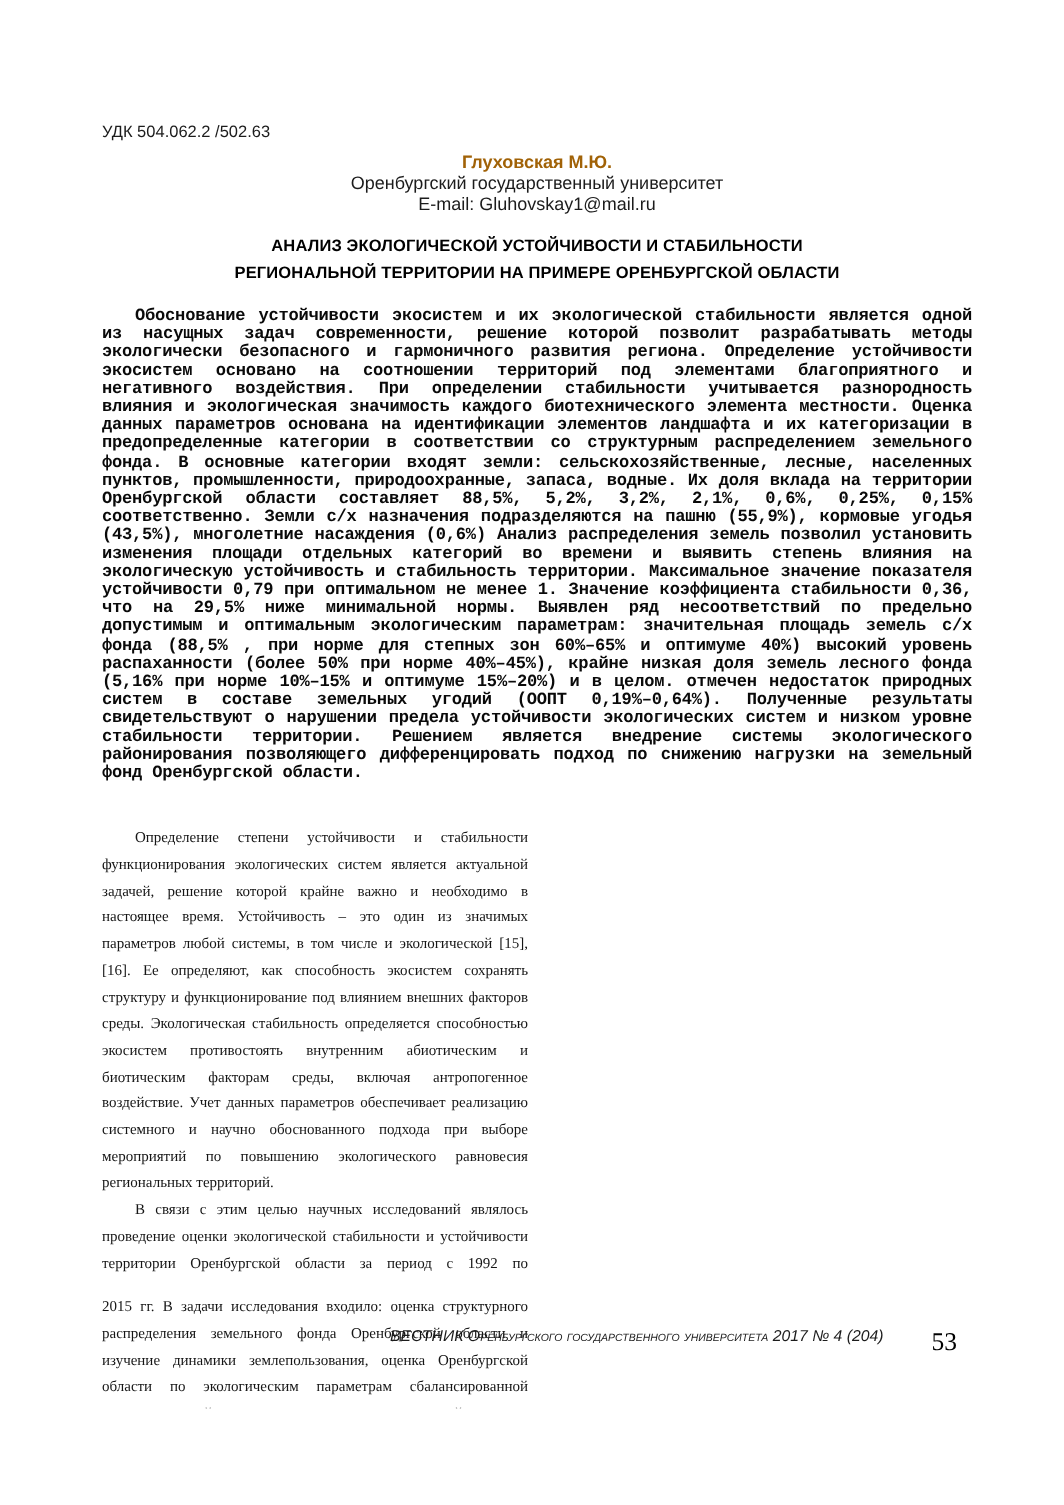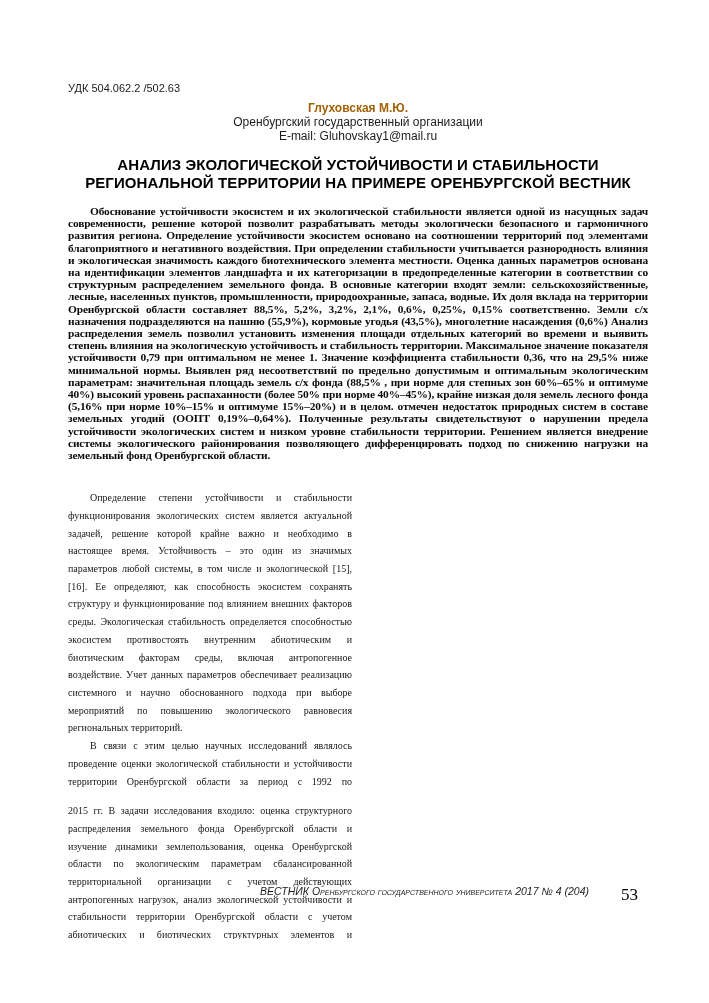--- a/index.html
+++ b/index.html
@@ -35,28 +35,28 @@
     font-size: 12px;
     line-height: 14px;
     color: #1c1c1c;
   }
   .author { font-weight: bold; color: #a16207; }
   .article-title {
     margin-top: 13px;
     text-align: center;
     font-family: "Liberation Sans", sans-serif;
     font-weight: bold;
-    font-size: 15px;
+    font-size: 11px;
     line-height: 17.5px;
     color: #000;
     letter-spacing: 0.1px;
   }
   
   .abstract, .keywords {
-    font-family: Liberation Serif, serif;
+    font-family: Liberation Mono, monospace;
     font-weight: bold;
     font-size: 11.4px;
     line-height: 12.2px;
     letter-spacing: -0.15px;
     text-align: justify;
     text-indent: 22px;
     color: #0a0a0a;
     margin: 0;
   }
   .abstract { margin-top: 14px; }
@@ -106,26 +106,26 @@
 </style>
 </head>
 <body>
 
 <div class="page">
   <div class="content">
 
     <div class="udc">УДК 504.062.2 /502.63</div>
 
     <div class="head-center author">Глуховская М.Ю.</div>
-    <div class="head-center">Оренбургский государственный организации</div>
+    <div class="head-center">Оренбургский государственный университет</div>
     <div class="head-center">E-mail: Gluhovskay1@mail.ru</div>
 
     <div class="article-title">
       <div>АНАЛИЗ ЭКОЛОГИЧЕСКОЙ УСТОЙЧИВОСТИ И СТАБИЛЬНОСТИ</div>
-      <div>РЕГИОНАЛЬНОЙ ТЕРРИТОРИИ НА ПРИМЕРЕ ОРЕНБУРГСКОЙ ВЕСТНИК</div>
+      <div>РЕГИОНАЛЬНОЙ ТЕРРИТОРИИ НА ПРИМЕРЕ ОРЕНБУРГСКОЙ ОБЛАСТИ</div>
     </div>
 
     <p class="abstract">Обоснование устойчивости экосистем и их экологической стабильности является одной из насущных задач современности, решение которой позволит разрабатывать методы экологически безопасного и гармоничного развития региона. Определение устойчивости экосистем основано на соотношении территорий под элементами благоприятного и негативного воздействия. При определении стабильности учитывается разнородность влияния и экологическая значимость каждого биотехнического элемента местности. Оценка данных параметров основана на идентификации элементов ландшафта и их категоризации в предопределенные категории в соответствии со структурным распределением земельного фонда. В основные категории входят земли: сельскохозяйственные, лесные, населенных пунктов, промышленности, природоохранные, запаса, водные. Их доля вклада на территории Оренбургской области составляет 88,5%, 5,2%, 3,2%, 2,1%, 0,6%, 0,25%, 0,15% соответственно. Земли с/х назначения подразделяются на пашню (55,9%), кормовые угодья (43,5%), многолетние насаждения (0,6%) Анализ распределения земель позволил установить изменения площади отдельных категорий во времени и выявить степень влияния на экологическую устойчивость и стабильность территории. Максимальное значение показателя устойчивости 0,79 при оптимальном не менее 1. Значение коэффициента стабильности 0,36, что на 29,5% ниже минимальной нормы. Выявлен ряд несоответствий по предельно допустимым и оптимальным экологическим параметрам: значительная площадь земель с/х фонда (88,5% , при норме для степных зон 60%–65% и оптимуме 40%) высокий уровень распаханности (более 50% при норме 40%–45%), крайне низкая доля земель лесного фонда (5,16% при норме 10%–15% и оптимуме 15%–20%) и в целом. отмечен недостаток природных систем в составе земельных угодий (ООПТ 0,19%–0,64%). Полученные результаты свидетельствуют о нарушении предела устойчивости экологических систем и низком уровне стабильности территории. Решением является внедрение системы экологического районирования позволяющего дифференцировать подход по снижению нагрузки на земельный фонд Оренбургской области.</p>
 
 
     <div class="columns">
       <div class="col">
         <p>Определение степени устойчивости и стабильности функционирования экологических систем является актуальной задачей, решение которой крайне важно и необходимо в настоящее время. Устойчивость – это один из значимых параметров любой системы, в том числе и экологической [15], [16]. Ее определяют, как способность экосистем сохранять структуру и функционирование под влиянием внешних факторов среды. Экологическая стабильность определяется способностью экосистем противостоять внутренним абиотическим и биотическим факторам среды, включая антропогенное воздействие. Учет данных параметров обеспечивает реализацию системного и научно обоснованного подхода при выборе мероприятий по повышению экологического равновесия региональных территорий.</p>
         <p class="fill-last">В связи с этим целью научных исследований являлось проведение оценки экологической стабильности и устойчивости территории Оренбургской области за период с 1992 по</p>
       </div>

